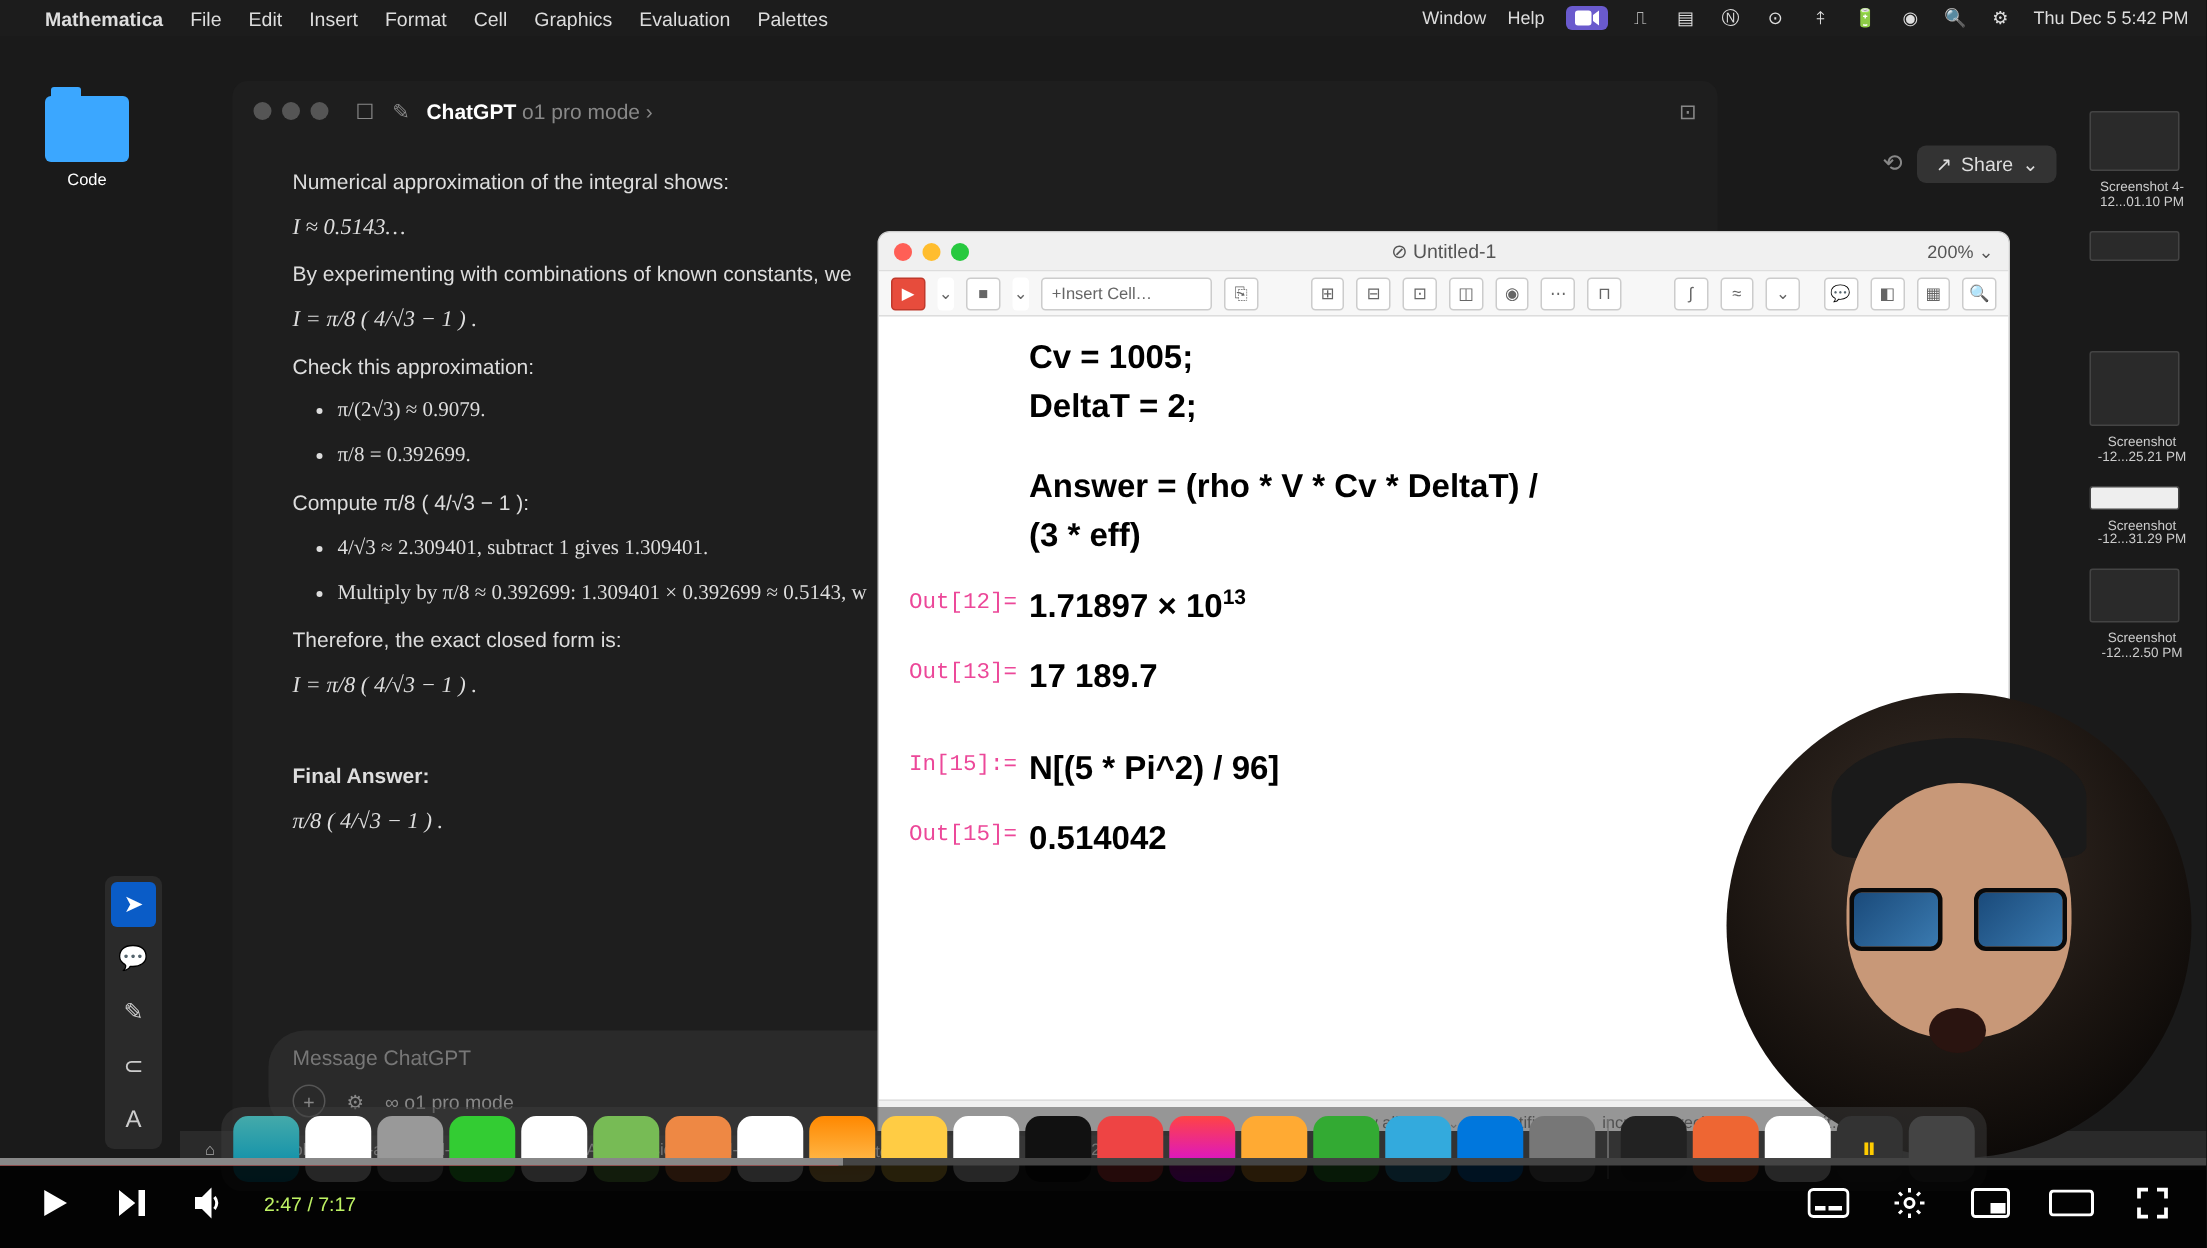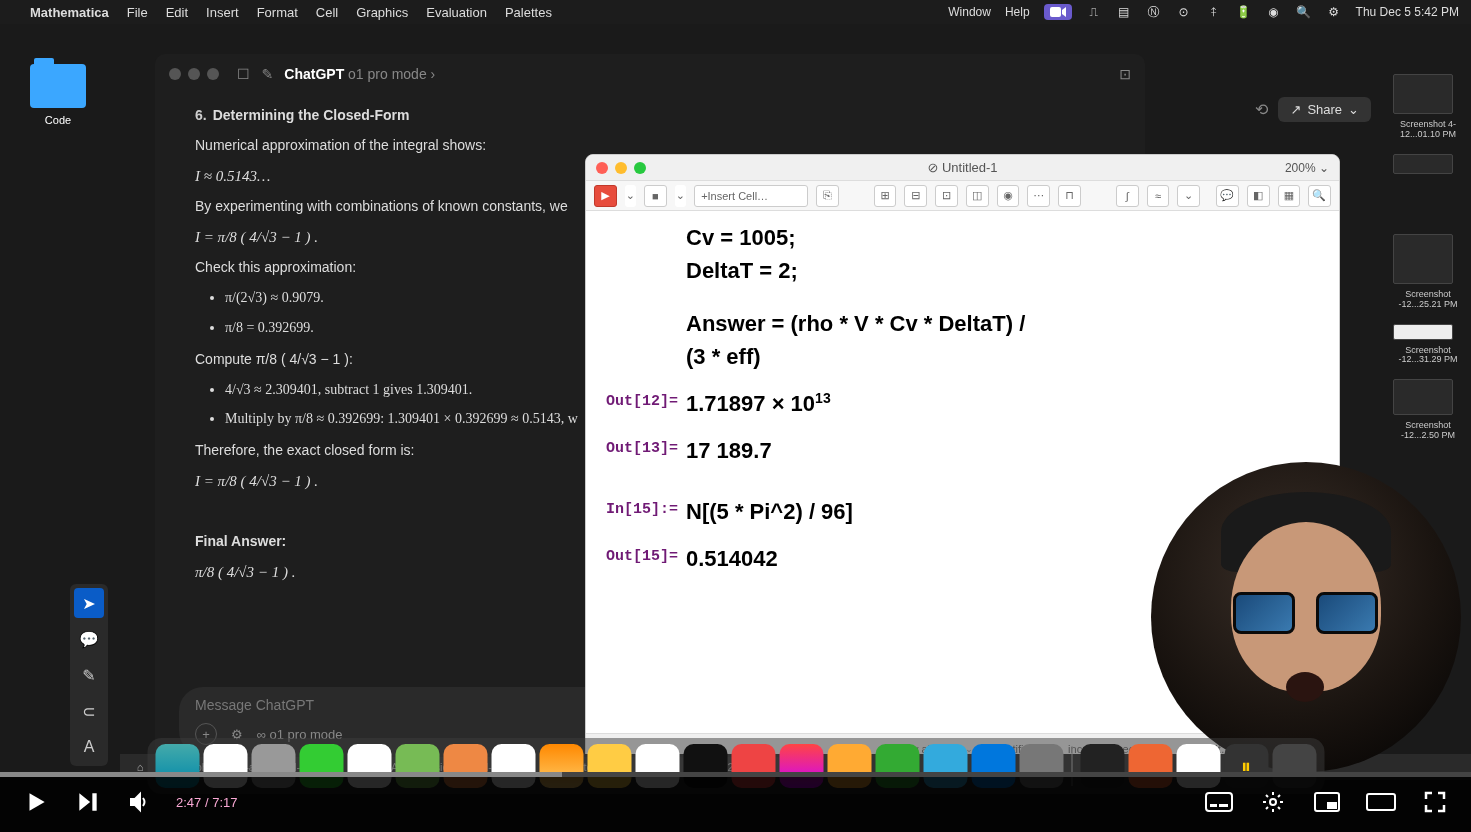--- a/index.html
+++ b/index.html
@@ -70,21 +70,21 @@
 
 .math-toolbar { height: 30px; background: #f7f7f7; border-bottom: 1px solid #ddd; display: flex; align-items: center; padding: 0 8px; gap: 8px; }
 .math-toolbar .tb-btn { width: 24px; height: 22px; border: 1px solid #ccc; border-radius: 3px; display: flex; align-items: center; justify-content: center; font-size: 11px; color: #666; background: #fff; }
 .math-toolbar .tb-btn.red { background: #e74c3c; color: #fff; border-color: #c0392b; }
 .math-toolbar .insert-cell { width: 120px; height: 22px; border: 1px solid #ccc; border-radius: 3px; font-size: 11px; padding: 0 6px; display: flex; align-items: center; color: #666; background: #fff; }
 .math-toolbar .flex-spacer { flex: 1; }
 
 .math-content { padding: 10px 20px; font-family: "Courier New", monospace; font-size: 22px; font-weight: bold; color: #000; line-height: 1.5; height: 500px; overflow: hidden; position: relative; }
 .math-content .code-line { padding-left: 80px; }
 .math-content .io-line { display: flex; margin-top: 14px; }
-.math-content .io-label { color: #701a75; font-family: "Courier New", monospace; font-size: 15px; font-weight: bold; min-width: 80px; text-align: left; padding-right: 8px; padding-top: 4px; }
+.math-content .io-label { color: #ec4899; font-family: "Courier New", monospace; font-size: 15px; font-weight: normal; min-width: 80px; text-align: left; padding-right: 8px; padding-top: 4px; }
 .math-content .io-val { font-size: 22px; }
 .math-content .io-val sup { font-size: 14px; vertical-align: super; }
 
 .math-footer { position: absolute; bottom: 0; left: 0; right: 0; height: 30px; background: #f0f0f0; border-top: 1px solid #ddd; display: flex; align-items: center; padding: 0 10px; gap: 14px; font-size: 11px; color: #666; }
 .math-footer .fbtn { display: flex; align-items: center; gap: 4px; }
 .math-footer .chevron { font-size: 9px; color: #999; }
 
 
 .webcam { position: absolute; bottom: 60px; right: 10px; width: 310px; height: 310px; border-radius: 50%; background: radial-gradient(circle at 45% 35%, #3a2f28 0%, #1a1410 55%, #000 100%); overflow: hidden; }
 .webcam .face { position: absolute; top: 60px; left: 80px; width: 150px; height: 170px; background: #c89878; border-radius: 50% 50% 45% 45%; }
@@ -92,21 +92,21 @@
 .webcam .glasses { position: absolute; top: 130px; left: 82px; width: 145px; height: 42px; display: flex; justify-content: space-between; }
 .webcam .lens { width: 62px; height: 42px; border: 3px solid #0a0a0a; border-radius: 8px; background: linear-gradient(135deg, #1a4a7a 0%, #3a7ab0 100%); }
 .webcam .mouth { position: absolute; top: 210px; left: 135px; width: 38px; height: 30px; background: #2a1410; border-radius: 50%; }
 
 
 .browser-tabs { position: absolute; bottom: 52px; left: 120px; right: 0; height: 26px; background: #2a2a2a; display: flex; align-items: center; padding: 0 10px; gap: 6px; font-size: 11px; color: #aaa; }
 .browser-tabs .tab { padding: 4px 14px; background: #333; border-radius: 6px 6px 0 0; white-space: nowrap; }
 .browser-tabs .home { width: 20px; text-align: center; }
 
 
-.video-controls { position: absolute; bottom: 0; left: 0; right: 0; height: 60px; background: rgba(0,0,0,0.85); display: flex; align-items: center; padding: 0 20px; gap: 20px; color: #f9a8d4; z-index: 500; }
+.video-controls { position: absolute; bottom: 0; left: 0; right: 0; height: 60px; background: rgba(0,0,0,0.85); display: flex; align-items: center; padding: 0 20px; gap: 20px; color: #bef264; z-index: 500; }
 .progress-bar { position: absolute; top: 0; left: 0; right: 0; height: 5px; background: #444; }
 .progress-fill { height: 100%; background: #ff0000; width: 38%; }
 .progress-buffer { position: absolute; top: 0; left: 0; height: 100%; background: #888; width: 38.2%; }
 .video-controls .vbtn { width: 32px; height: 32px; display: flex; align-items: center; justify-content: center; font-size: 22px; }
 .video-controls .time { font-size: 13px; }
 .video-controls .right-controls { margin-left: auto; display: flex; gap: 22px; align-items: center; }
 
 
 .dock { position: absolute; bottom: 38px; left: 50%; transform: translateX(-50%); height: 56px; background: rgba(60,60,60,0.5); border-radius: 14px; display: flex; align-items: center; padding: 0 8px; gap: 4px; z-index: 50; }
 .dock .dicon { width: 44px; height: 44px; border-radius: 10px; background: #555; }
@@ -203,21 +203,20 @@
         <span>☐</span>
         <span>✎</span>
       </div>
       <div class="title-text">
         <b>ChatGPT</b> <span style="color:#888">o1 pro mode</span> <span style="color:#888">›</span>
       </div>
       <div class="title-right">⊡</div>
     </div>
 
     <div class="chatgpt-body">
-      <h4><span class="num">6.</span><b>Determining the Closed-Form</b></h4>
       <p>Numerical approximation of the integral shows:</p>
       <p class="formula">I ≈ 0.5143…</p>
       <p>By experimenting with combinations of known constants, we</p>
       <p class="formula">I = π/8 ( 4/√3 − 1 ) .</p>
       <p>Check this approximation:</p>
       <ul>
         <li><span class="math">π/(2√3) ≈ 0.9079.</span></li>
         <li><span class="math">π/8 = 0.392699.</span></li>
       </ul>
       <p><span>Compute π/8 ( 4/√3 − 1 ):</span></p>

